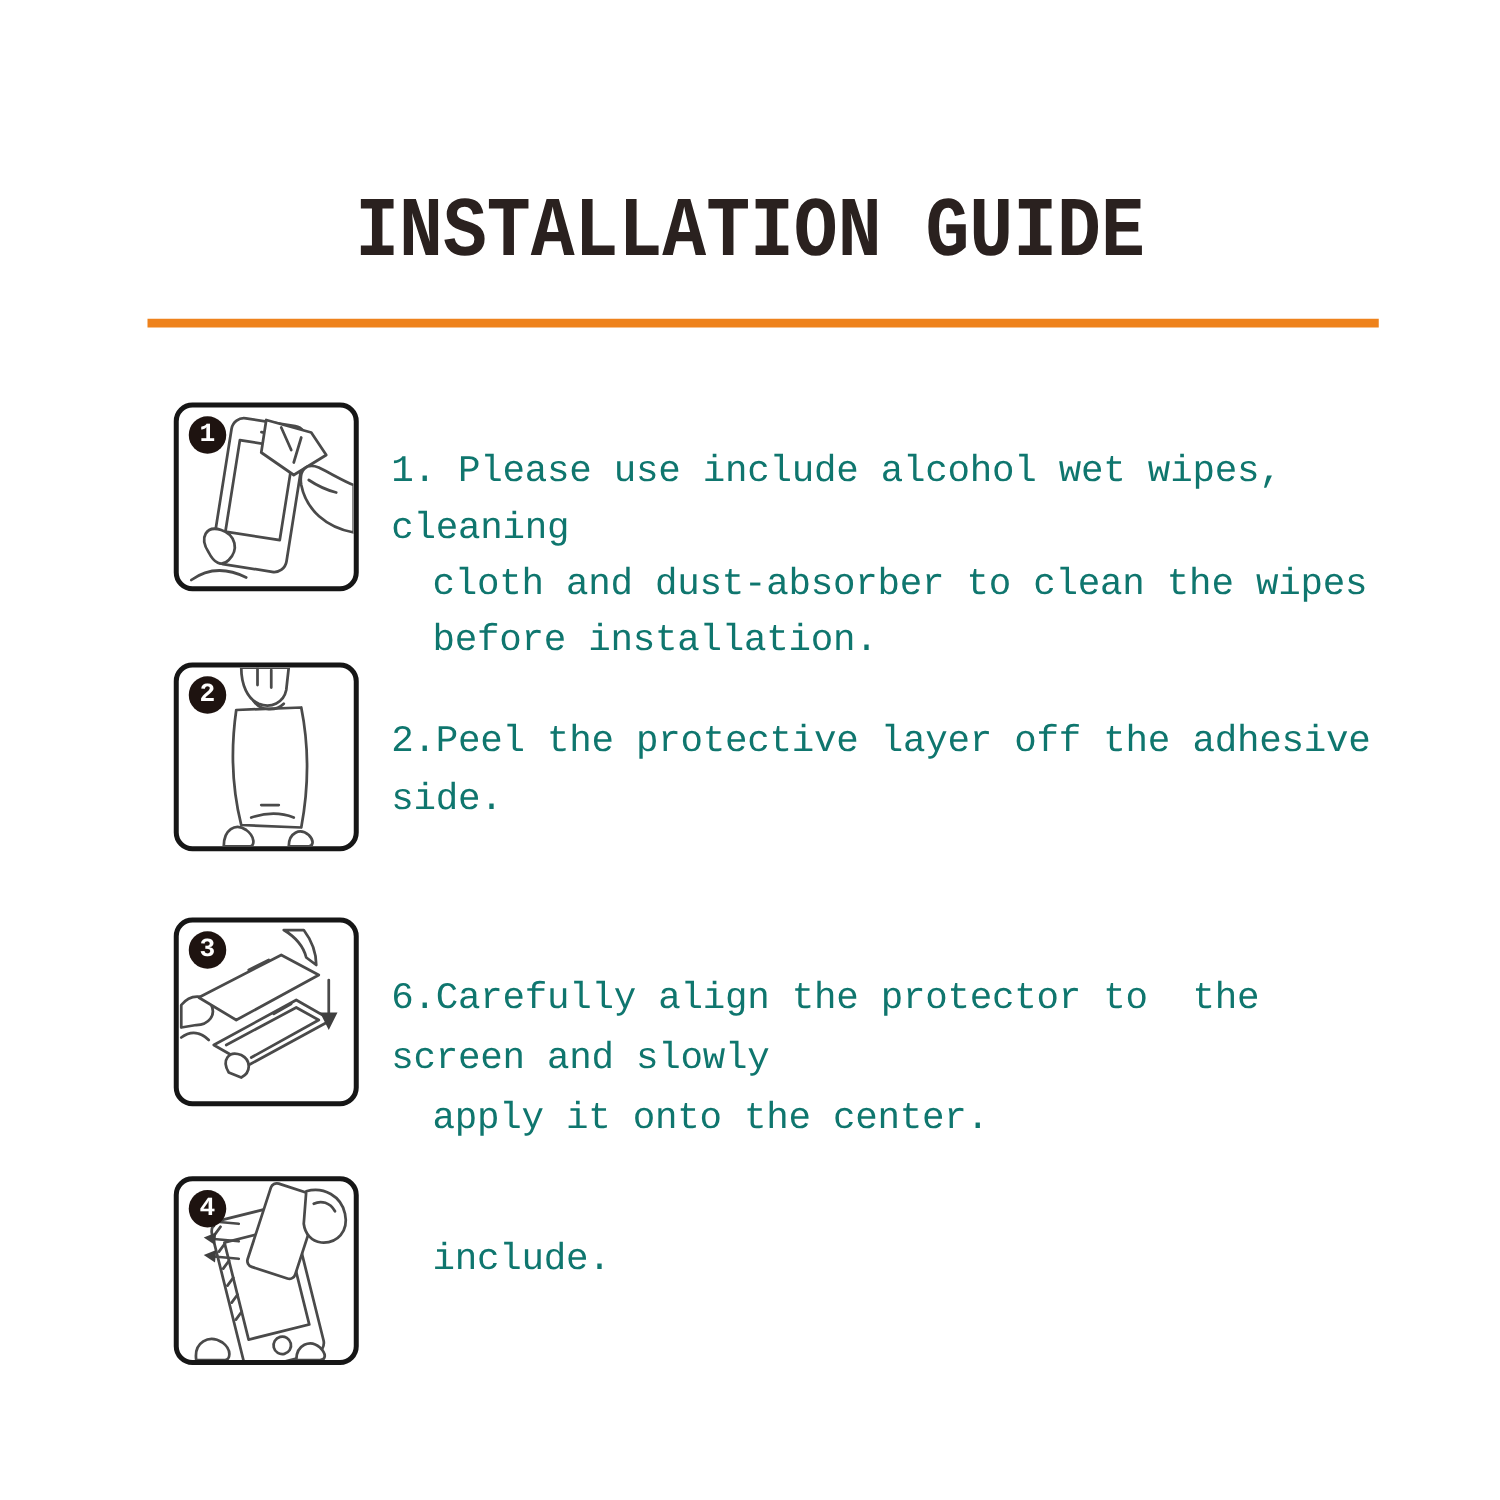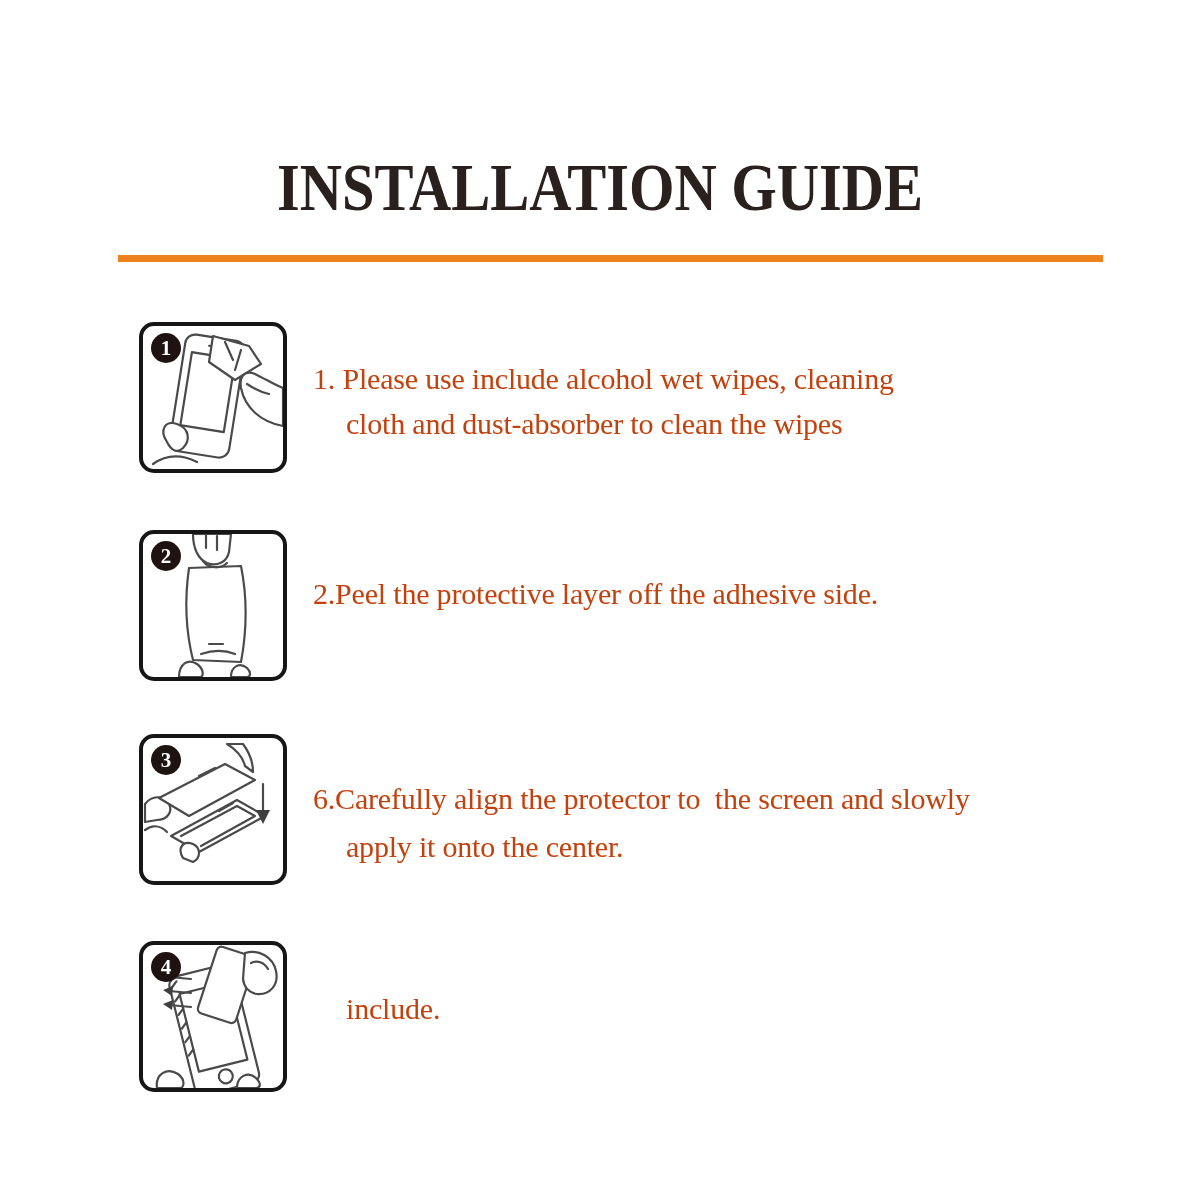--- a/index.html
+++ b/index.html
@@ -1,18 +1,18 @@
 <!DOCTYPE html>
 <html><head>
 <meta charset="utf-8">
 <style>
   html,body{margin:0;padding:0;background:#ffffff;}
   .page{
     position:relative;width:1200px;height:1200px;background:#ffffff;
-    font-family:Liberation Serif, serif;overflow:hidden;
+    font-family:Liberation Mono, monospace;overflow:hidden;
   }
   .title{
     position:absolute;top:150px;left:0;width:100%;text-align:center;
     font-size:68px;line-height:1.1;font-weight:bold;color:#2a211f;
     transform:scaleX(0.86);transform-origin:center;letter-spacing:0;
     margin:0;
   }
   .divider{
     position:absolute;left:118px;top:255px;width:985px;height:7px;
     background:#EE821C;
@@ -26,21 +26,21 @@
   .badge{
     position:absolute;top:7px;left:8px;width:30px;height:30px;border-radius:50%;
     background:#1e1310;color:#ffffff;font-size:21px;font-weight:bold;
     display:flex;align-items:center;justify-content:center;z-index:2;
   }
   .illust{position:absolute;left:0;top:0;width:140px;height:143px;}
   .illust *{stroke:#4a4a4a;stroke-width:2.2;stroke-linecap:round;stroke-linejoin:round;fill:none;}
   .illust .fw{fill:#ffffff;}
   .illust .fd{fill:#3f3f3f;stroke:none;}
   .text{
-    position:absolute;left:313px;width:800px;color:#c2410c;
+    position:absolute;left:313px;width:800px;color:#0f766e;
     font-size:30px;letter-spacing:-0.2px;
   }
   .t1{top:326px;line-height:45px}
   .t2{top:541px;line-height:46px}
   .t3{top:745px;line-height:48px}
   .t4{top:953px;line-height:51px}
   .line{display:block;white-space:pre-wrap;}
   .line.indent{padding-left:33px;}
 </style>
 </head>
@@ -64,20 +64,21 @@
       <path d="M104 58 C110 62 118 66 126 68"></path>
       <path class="fw" d="M24 116 C16 104 22 94 34 98 C46 102 48 114 40 122 C34 128 28 124 24 116 Z"></path>
       <path d="M10 138 C24 128 38 128 54 136"></path>
     </svg>
     <span class="badge">1</span>
   </div>
 
   <p class="text t1">
     <span class="line">1. Please use include alcohol wet wipes, cleaning</span>
     <span class="line indent">cloth and dust-absorber to clean the wipes</span>
+    <span class="line indent">before installation.</span>
   </p>
 
   <div class="figure f2">
     <svg class="illust" viewBox="0 0 140 143">
       <path class="fw" d="M46 34 C42 62 42 94 50 126 L98 128 C104 96 104 62 98 32 Z"></path>
       <path d="M58 120 C70 116 82 116 92 120"></path>
       <line x1="66" y1="110" x2="80" y2="110"></line>
       <path class="fw" d="M50 0 C50 14 55 25 64 29 C74 33 84 28 86 18 L88 0 Z"></path>
       <path d="M63 0 L63 14 M74 2 L74 16"></path>
       <path d="M60 27 C66 35 78 35 84 29"></path>

